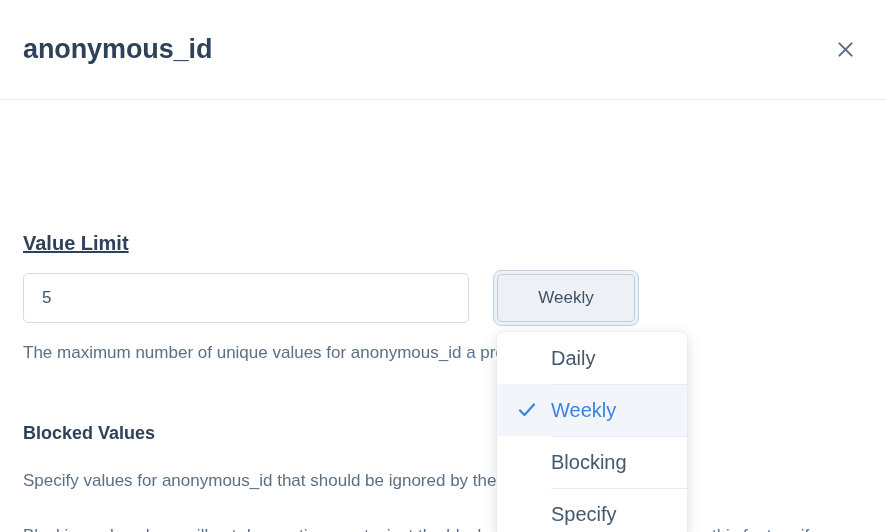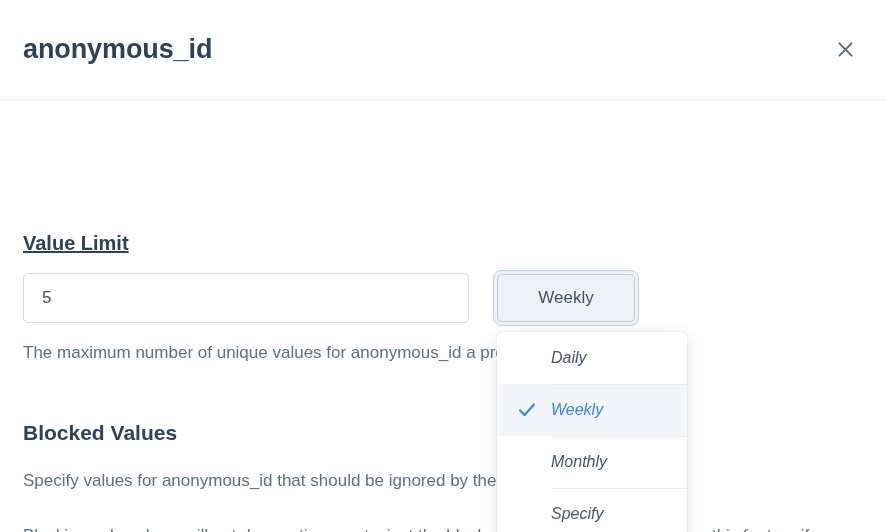--- a/index.html
+++ b/index.html
@@ -129,21 +129,21 @@
     width: 845px;
     font-size: 17px;
     color: #5b7086;
     line-height: 26px;
   }
 
   .section-label-2 {
     position: absolute;
     left: 23px;
     top: 320px;
-    font-size: 21px;
+    font-size: 18px;
     font-weight: 600;
     color: #2d4159;
     line-height: 26px;
   }
 
   .para-1 {
     position: absolute;
     left: 23px;
     top: 368px;
     width: 850px;
@@ -174,25 +174,24 @@
     overflow: hidden;
     z-index: 20;
   }
 
   .dd-item {
     position: relative;
     height: 52px;
     display: flex;
     align-items: center;
     padding-left: 54px;
-    font-size: 16px;
+    font-size: 20px;
     color: #44586c;
     cursor: pointer;
     background: #ffffff;
-    font-style: italic;
   }
 
   .dd-item + .dd-item::before {
     content: "";
     position: absolute;
     left: 54px;
     right: 0;
     top: 0;
     height: 1px;
     background: #e8ecef;
@@ -262,21 +261,21 @@
         <span class="dd-check">
           <svg width="20" height="20" viewBox="0 0 20 20" fill="none">
               <path d="M3 10.5 L7.5 15 L17 4.5" stroke="currentColor" stroke-width="2.2" stroke-linecap="round" stroke-linejoin="round"></path>
             </svg>
         </span>
         <span>Weekly</span>
       </div>
 
       <div class="dd-item">
 
-        <span>Monthly</span>
+        <span>Blocking</span>
       </div>
 
       <div class="dd-item">
 
         <span>Specify</span>
       </div>
 
     </div>
 
   </div>

